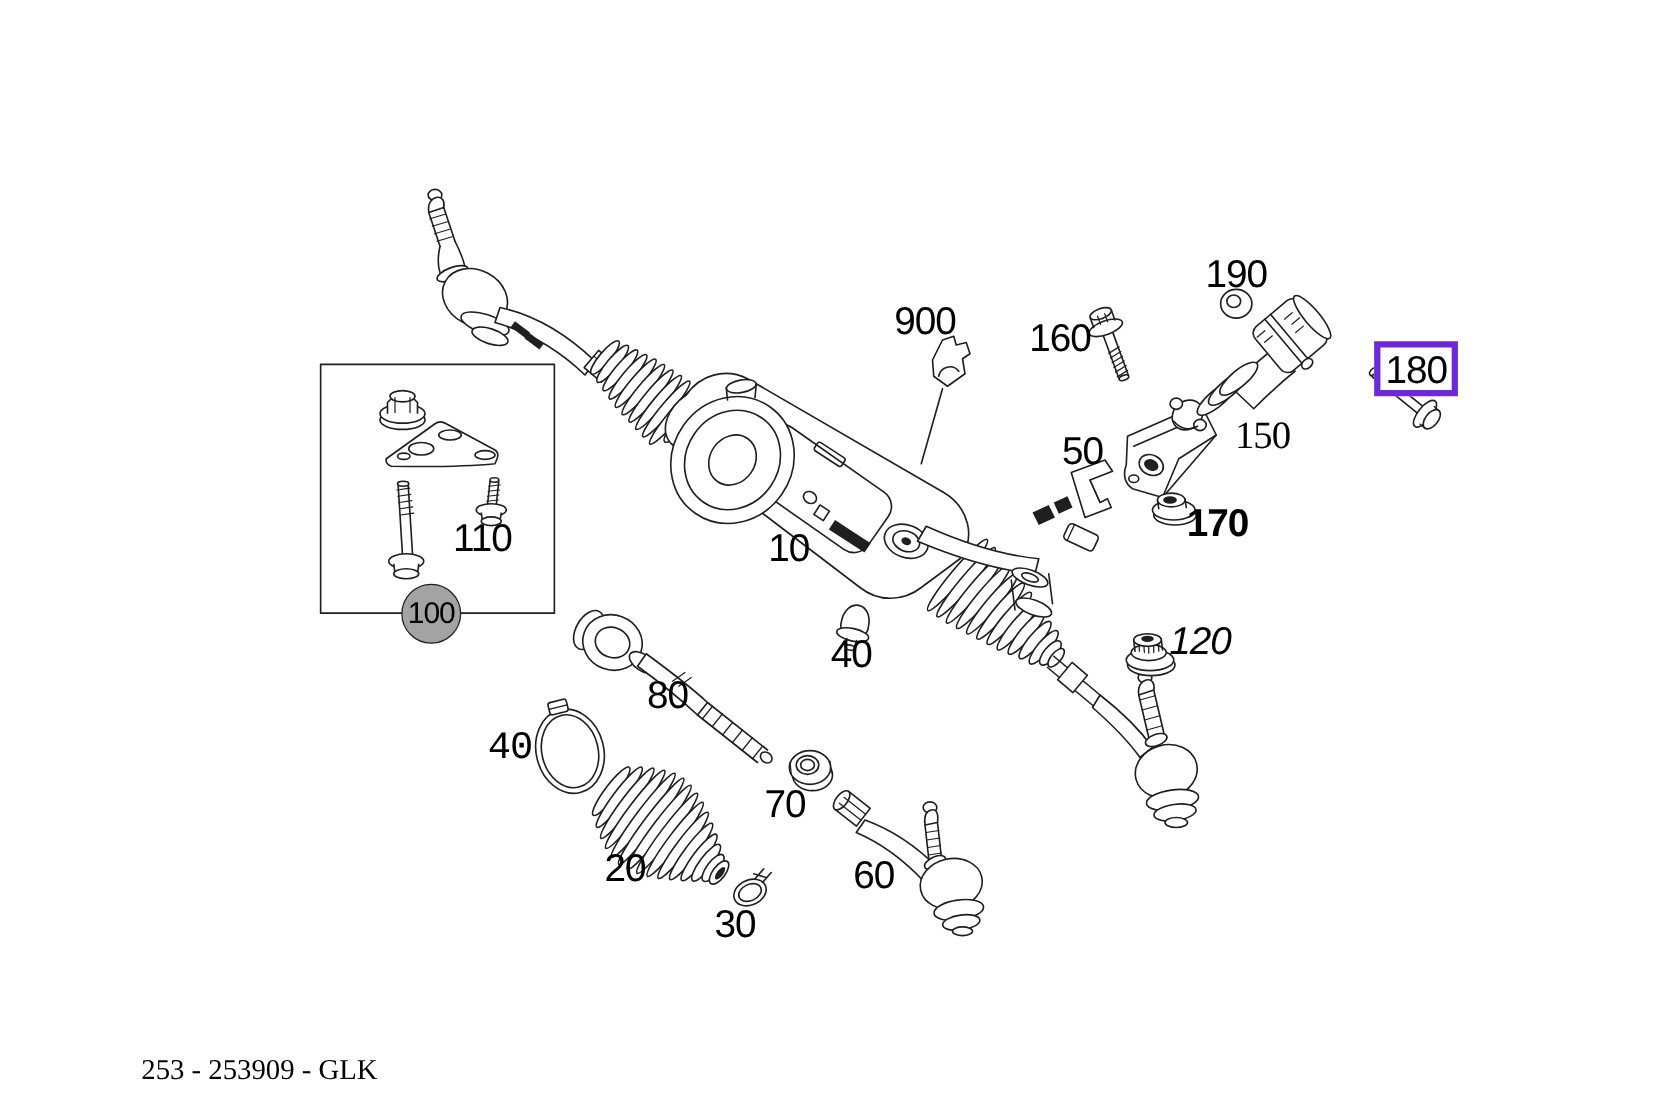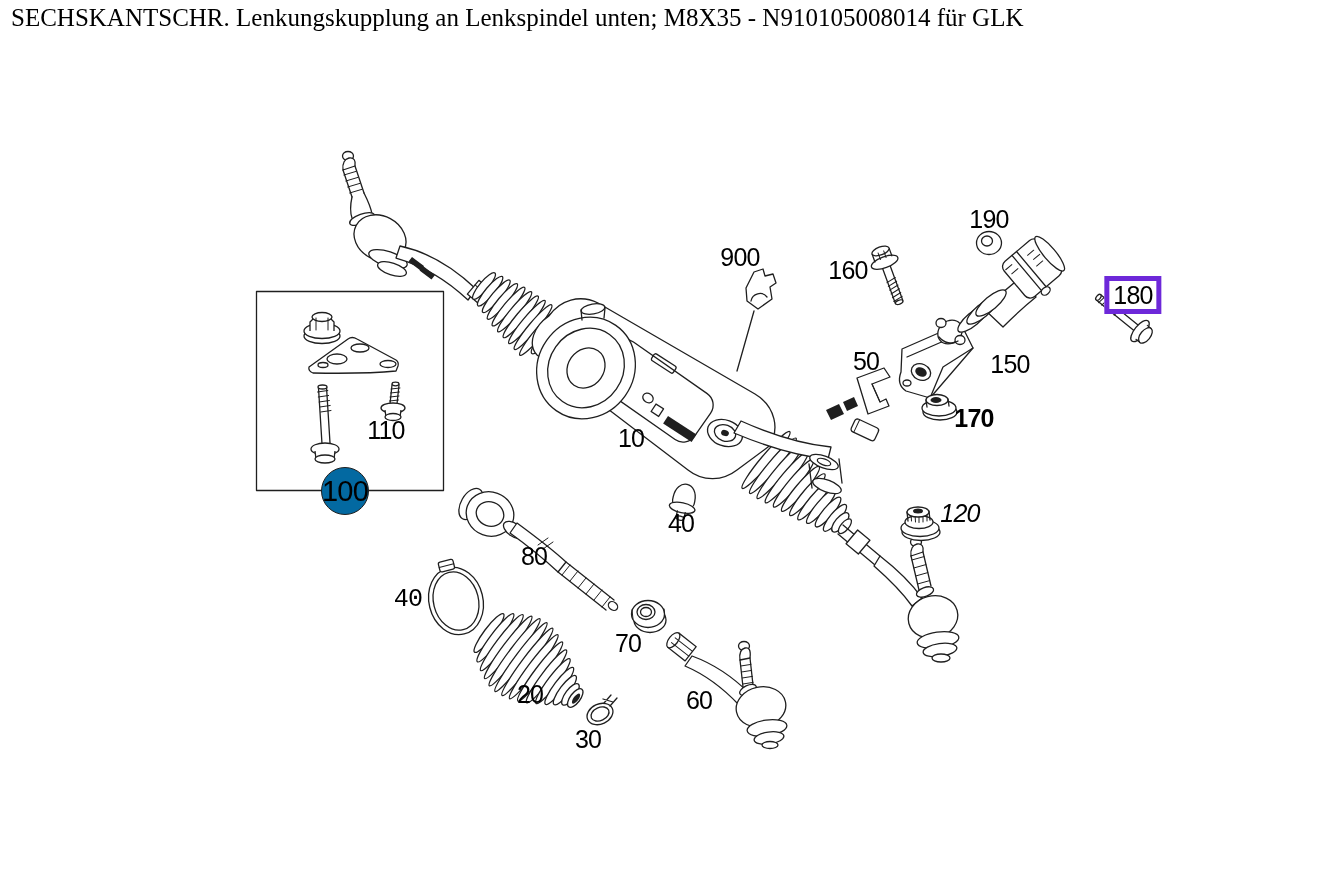--- a/index.html
+++ b/index.html
@@ -3,35 +3,34 @@
 <meta charset="utf-8">
 <style>
   html,body{margin:0;padding:0;background:#fff;}
   .stage{position:relative;width:1326px;height:881px;background:#fff;overflow:hidden;
          font-family:"Liberation Sans",sans-serif;color:#000;}
   .title{position:absolute;left:11px;top:3px;font:25px/1.2 "Liberation Serif",serif;
          color:#000;white-space:nowrap;}
   .footer{position:absolute;left:113px;top:842px;font:23px/1.2 "Liberation Serif",serif;color:#000;}
   svg.draw{position:absolute;left:0;top:0;}
   .labels{position:absolute;left:0;top:0;width:100%;height:100%;pointer-events:none;}
-  .part-label{position:absolute;transform:translate(-50%,-50%);font-size:25px;line-height:1;
+  .part-label{position:absolute;transform:translate(-50%,-50%);font-size:31px;line-height:1;
               letter-spacing:-0.8px;white-space:nowrap;pointer-events:auto;cursor:pointer;}
   .part-label.highlight{border:5px solid #6d28d9;background:#fff;padding:2px 4px 1px 4px;}
   .part-label.circle{width:46px;height:46px;border:1.5px solid #1f1f1f;border-radius:50%;
-              background:#0369a1;display:flex;align-items:center;justify-content:center;font-size:29px;}
+              background:#a3a3a3;display:flex;align-items:center;justify-content:center;font-size:24px;}
   .s{stroke:#1f1f1f;stroke-width:1.3;fill:none;stroke-linecap:round;stroke-linejoin:round;}
   .t{stroke:#1f1f1f;stroke-width:1;fill:none;stroke-linecap:round;}
   .w{stroke:#1f1f1f;stroke-width:1.3;fill:#fff;stroke-linejoin:round;}
   .d{fill:#1f1f1f;stroke:none;}
 </style>
 </head>
 <body>
 
 <div class="stage">
-  <div class="title">SECHSKANTSCHR. Lenkungskupplung an Lenkspindel unten; M8X35 - N910105008014 für GLK</div>
 
   <svg class="draw" width="1326" height="881" viewBox="0 0 1326 881">
 
     <g>
       <rect class="s" x="256.5" y="291.5" width="187" height="199"></rect>
 
       <ellipse class="w" cx="322" cy="336" rx="18" ry="7.5"></ellipse>
       <ellipse class="w" cx="322" cy="331" rx="18" ry="7.5"></ellipse>
       <path class="w" d="M310,331 L310,322 L316,316 L328,316 L334,322 L334,331"></path>
       <ellipse class="w" cx="322" cy="317" rx="10" ry="4.5"></ellipse>
@@ -332,21 +331,21 @@
       <ellipse class="w" cx="-7" cy="0" rx="5" ry="9"></ellipse>
       <path class="t" d="M-7,-9 L-2,-9 M-7,9 L-2,9"></path>
     </g>
   </svg>
 
   <div class="labels">
 
   <div class="part-label" style="left: 631px; top: 438px;">
       <span>10</span>
     </div>
-      <div class="part-label" style="left: 500px; top: 694px; margin-left: 30px;">
+      <div class="part-label" style="left: 500px; top: 694px;">
       <span>20</span>
     </div>
       <div class="part-label" style="left: 588px; top: 739px;">
       <span>30</span>
     </div>
       <div class="part-label" style="left: 408px; top: 599px; font-family: Liberation Mono, monospace;">
       <span>40</span>
     </div>
       <div class="part-label" style="left: 866px; top: 361px;">
       <span>50</span>
@@ -365,33 +364,34 @@
     </div>
       <div class="part-label circle" style="left: 345px; top: 491px;">
       <span>100</span>
     </div>
       <div class="part-label" style="left: 386px; top: 430px;">
       <span>110</span>
     </div>
       <div class="part-label" style="left: 960px; top: 513px; font-style: italic;">
       <span>120</span>
     </div>
-      <div class="part-label" style="left: 1010px; top: 364px;">
+      <div class="part-label" style="left: 1010px; top: 348px; font-family: Liberation Serif, serif;">
       <span>150</span>
     </div>
       <div class="part-label" style="left: 848px; top: 270px;">
       <span>160</span>
     </div>
       <div class="part-label" style="left: 974px; top: 418px; font-weight: bold;">
       <span>170</span>
     </div>
       <div class="part-label highlight" style="left: 1133px; top: 295px;">
       <span>180</span>
     </div>
       <div class="part-label" style="left: 989px; top: 219px;">
       <span>190</span>
     </div>
       <div class="part-label" style="left: 740px; top: 257px;">
       <span>900</span>
     </div>
     </div>
 
+  <div class="footer">253 - 253909 - GLK</div>
 </div>
 
 </body></html>

